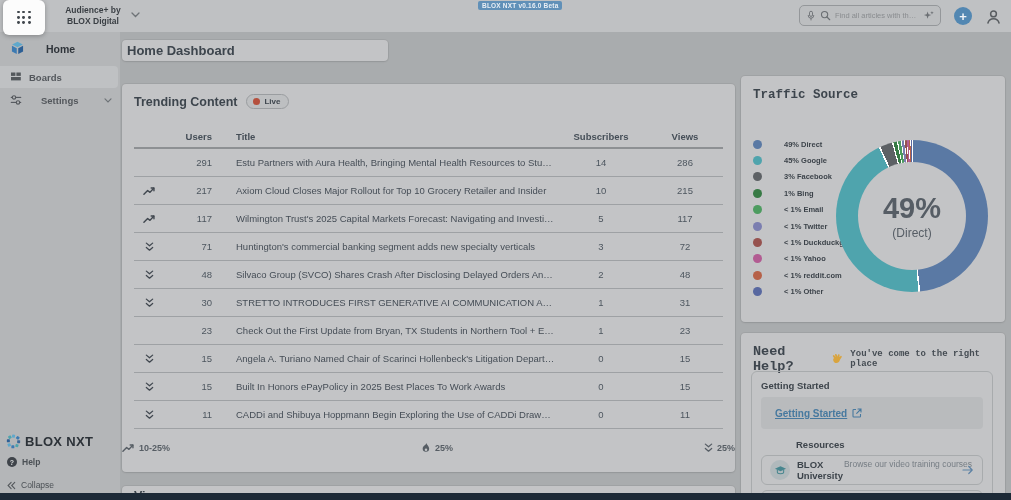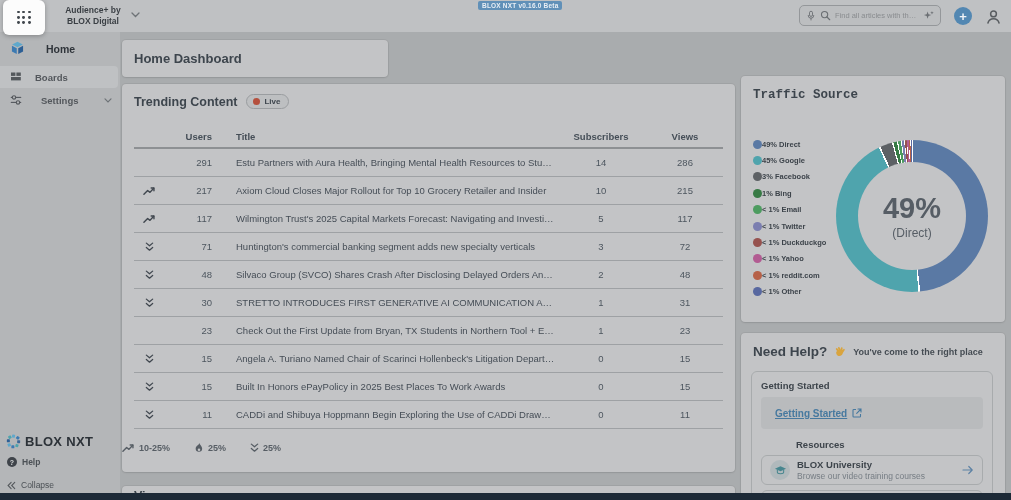--- a/index.html
+++ b/index.html
@@ -22,92 +22,92 @@
   .searchbox .ph{flex:1;font-size:7.5px;color:#898c8f;white-space:nowrap;overflow:hidden;text-overflow:ellipsis;}
   .plus-btn{position:absolute;left:954px;top:7px;width:18px;height:18px;border-radius:50%;background:#5287b2;
     color:#eef3f7;font-size:13px;font-weight:700;display:flex;align-items:center;justify-content:center;line-height:1;}
   .avatar{position:absolute;left:984px;top:7px;width:18px;height:18px;display:flex;align-items:center;justify-content:center;}
 
   
   .sidebar{position:absolute;left:0;top:32px;width:120px;height:468px;background:#b4b6b8;}
   .sb-home{position:absolute;left:10px;top:9px;display:flex;align-items:center;gap:21px;
     font-size:10.5px;font-weight:700;color:#2f343a;}
   .sb-boards{position:absolute;left:0;top:34px;width:118px;height:22px;background:#bfc1c3;border-radius:0 4px 4px 0;
-    display:flex;align-items:center;gap:13px;padding-left:10px;box-sizing:border-box;
+    display:flex;align-items:center;gap:7px;padding-left:10px;box-sizing:border-box;
     font-size:9.5px;color:#53575c;font-weight:600;}
   .sb-settings{position:absolute;left:10px;top:58px;width:102px;height:20px;display:flex;align-items:center;gap:19px;
     font-size:9.5px;color:#53575c;font-weight:600;}
   .sb-settings .chev{margin-left:auto;}
   .sb-logo{position:absolute;left:6px;top:402px;display:flex;align-items:center;gap:4px;
     font-size:13px;font-weight:800;color:#2c3238;letter-spacing:.3px;}
   .sb-help{position:absolute;left:7px;top:425px;display:flex;align-items:center;gap:5px;
     font-size:8.5px;color:#4b5055;font-weight:600;}
   .q-circle{width:10px;height:10px;border-radius:50%;background:#3f444a;color:#d8dadc;font-size:7px;
     display:flex;align-items:center;justify-content:center;font-weight:700;}
   .sb-collapse{position:absolute;left:7px;top:448px;display:flex;align-items:center;gap:5px;
     font-size:8.5px;color:#4b5055;font-weight:400;}
 
   
   .panel{position:absolute;background:#c3c4c6;border-radius:4px;box-shadow:0 0 0 1px rgba(0,0,0,.05),0 1px 2px rgba(0,0,0,.08);}
-  .page-card{left:122px;top:40px;width:266px;height:37px;display:flex;align-items:center;padding-left:12px;box-sizing:border-box;}
+  .page-card{left:122px;top:40px;width:266px;height:21px;display:flex;align-items:center;padding-left:5px;box-sizing:border-box;}
   .page-card .t{font-size:13px;font-weight:700;color:#3d454d;}
 
   
   .trending{left:122px;top:84px;width:613px;height:388px;}
   .tr-head{display:flex;align-items:center;gap:9px;padding:10px 12px 0;}
   .tr-title{font-size:12.5px;font-weight:700;color:#3d454d;}
   .live-badge{display:flex;align-items:center;gap:4px;border:1px solid #9a9da0;background:#bdbfc1;border-radius:9px;
     padding:2px 8px 2px 6px;font-size:8px;font-weight:700;color:#3d454d;}
   .live-dot{width:7px;height:7px;border-radius:50%;background:#b5503e;}
   .ttable{margin:16px 12px 0;}
   .thead,.trow{display:grid;grid-template-columns:30px 48px 1fr 92px 76px;align-items:center;}
   .thead{height:22px;border-bottom:2px solid #8d9093;font-size:9.5px;font-weight:700;color:#454e57;}
   .trow{height:27px;border-bottom:1px solid #9ea1a4;font-size:9.5px;color:#4d565f;}
   .c-users,.h-users{text-align:right;}
   .c-title,.h-title{padding-left:24px;color:#454d56;white-space:nowrap;overflow:hidden;text-overflow:ellipsis;}
   .c-subs,.h-subs,.c-views,.h-views{text-align:center;}
   .c-icon{display:flex;justify-content:center;}
   .trow .ic-up,.trow .ic-down{display:none;}
   .trow.t-up .ic-up{display:block;}
   .trow.t-down .ic-down{display:block;}
-  .tr-stats{position:absolute;left:0;right:0;top:358px;display:flex;justify-content:flex-start;gap:24px;}
+  .tr-stats{position:absolute;left:0;right:0;top:358px;display:flex;justify-content:space-between;gap:12px;}
   .stat{display:flex;align-items:center;gap:4px;font-size:9px;font-weight:700;color:#565d64;}
 
   
   .views{left:122px;top:486px;width:613px;height:40px;}
   .views .t{font-size:12.5px;font-weight:700;color:#3d454d;padding:3px 12px;}
 
   
   .traffic{left:741px;top:76px;width:264px;height:246px;}
   .tf-title{font-size:12.5px;font-weight:700;color:#3d454d;padding:12px 12px 0;font-family:Liberation Mono, monospace;}
   .tf-legend{position:absolute;left:12px;top:60px;}
-  .tl-item{display:flex;align-items:center;gap:0;height:16.4px;}
+  .tl-item{display:flex;align-items:center;gap:22px;height:16.4px;}
   .tl-dot{width:9px;height:9px;border-radius:50%;flex:none;}
   .tl-label{font-size:7.5px;font-weight:700;color:#3c434a;white-space:nowrap;}
   .donut{position:absolute;left:95px;top:64px;width:152px;height:152px;border-radius:50%;}
   .donut::after{content:"";position:absolute;inset:22px;border-radius:50%;background:#c3c4c6;}
   .donut-center{position:absolute;inset:0;z-index:2;display:flex;flex-direction:column;align-items:center;justify-content:center;gap:1px;}
   .dc-val{font-size:29px;font-weight:700;color:#565d65;}
   .dc-lab{font-size:12px;color:#565d65;}
 
   
   .help{left:741px;top:333px;width:264px;height:167px;overflow:hidden;}
-  .hp-head{display:flex;align-items:center;gap:7px;padding:11px 12px 0;}
+  .hp-head{display:flex;align-items:center;gap:7px;padding:11px 12px 0;font-family:Liberation Mono, monospace;}
   .hp-title{font-size:13.5px;font-weight:700;color:#3d454d;}
   .hp-sub{font-size:9px;font-weight:700;color:#454c53;}
   .hp-card{position:absolute;left:10px;top:38px;width:242px;height:150px;border:1px solid #a8abad;border-radius:6px;
     padding:8px 9px;box-sizing:border-box;}
   .hp-label{font-size:9.5px;font-weight:700;color:#3d444b;}
   .gs-card{margin-top:6px;height:32px;background:#b9bbbd;border-radius:4px;display:flex;align-items:center;padding-left:14px;gap:5px;}
   .gs-link{font-size:10px;font-weight:600;color:#47799f;text-decoration:underline;}
   .res-label{margin-top:10px;margin-left:35px;}
   .res-card{margin-top:5px;height:30px;border:1px solid #a8abad;border-radius:6px;background:#c3c4c6;
     display:flex;align-items:center;gap:7px;padding:0 8px;box-sizing:border-box;}
   .res-circle{width:20px;height:20px;border-radius:50%;background:#b0b9bc;display:flex;align-items:center;justify-content:center;flex:none;}
-  .res-texts{display:flex;flex-direction:column;gap:1px;min-width:0;}
+  .res-texts{display:flex;flex-direction:row;gap:1px;min-width:0;}
   .res-title{font-size:9.5px;font-weight:700;color:#3d444b;}
   .res-sub{font-size:8.5px;color:#767d84;white-space:nowrap;}
   .res-arrow{margin-left:auto;flex:none;}
 
   .bottombar{position:absolute;left:0;top:493px;width:1011px;height:7px;background:#1d2a37;z-index:20;}
 
   svg{display:block;}
 </style>
 </head>
 <body>

